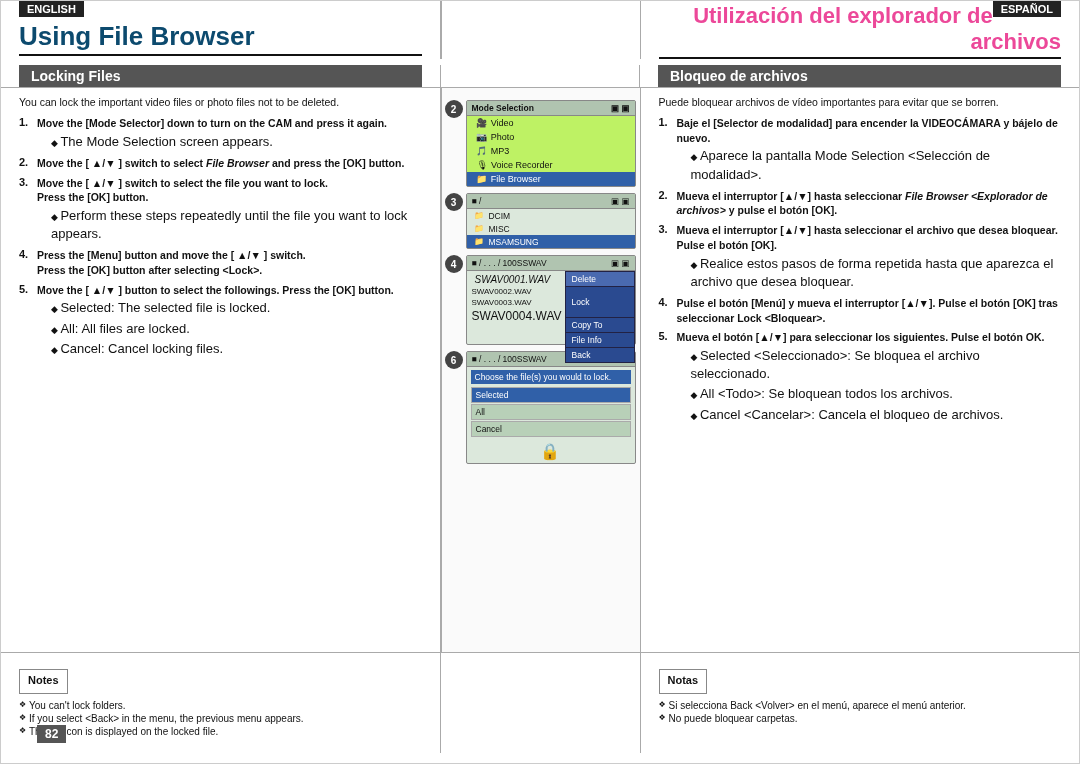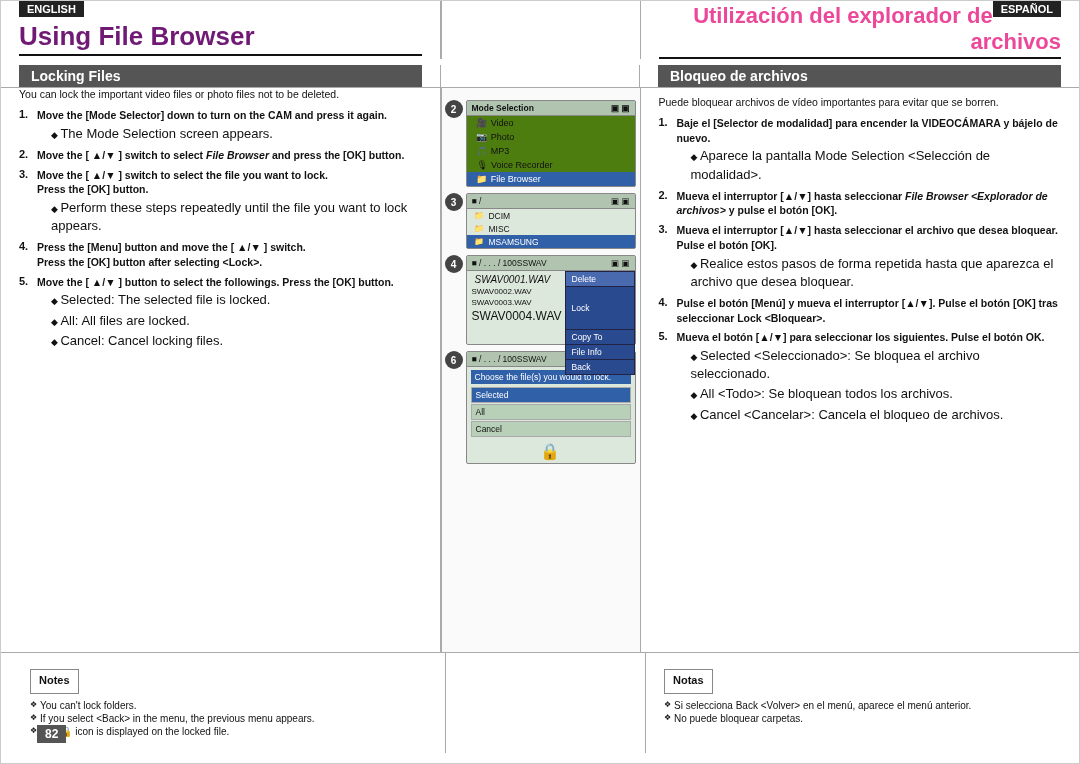--- a/index.html
+++ b/index.html
@@ -27,21 +27,21 @@
       font-size: 11px;
       padding: 2px 8px;
       margin-bottom: 2px;
     }
     .lang-badge.right {
       float: right;
     }
     .main-title {
       font-size: 26px;
       font-weight: bold;
-      color: #701a75;
+      color: #0c4a6e;
       border-bottom: 2px solid #111;
       padding-bottom: 2px;
       margin-top: 2px;
     }
     .main-title-right {
       font-size: 22px;
       font-weight: bold;
       color: #ec4899;
       border-bottom: 2px solid #111;
       padding-bottom: 2px;
@@ -70,21 +70,21 @@
     }
 
     
     .two-col {
       display: flex;
       flex: 1;
       border-top: 1px solid #aaa;
     }
     .col-left {
       flex: 1;
-      padding: 0 18px;
+      padding: 8px 18px;
       border-right: 1px solid #aaa;
     }
     .col-right {
       flex: 1;
       padding: 8px 18px;
     }
 
     .intro-text {
       font-size: 10.5px;
       margin-bottom: 8px;
@@ -143,21 +143,21 @@
       justify-content: center;
       font-size: 10px;
       font-weight: bold;
       margin-bottom: 2px;
       flex-shrink: 0;
     }
 
     
     .menu-screen {
       width: 170px;
-      background: #4d7c0f;
+      background: #bef264;
       border: 1.5px solid #888;
       border-radius: 2px;
       font-size: 9px;
     }
     .menu-screen .mh {
       background: #b0c4b0;
       border-bottom: 1px solid #888;
       padding: 2px 5px;
       display: flex;
       justify-content: space-between;
@@ -309,21 +309,21 @@
 
     .bottom-area {
       display: flex;
       width: 100%;
       position: relative;
       min-height: 110px;
       padding-bottom: 10px;
     }
     .bottom-left {
       flex: 1;
-      padding: 8px 18px 8px 29px;
+      padding: 8px 18px 8px 18px;
       border-right: 1px solid #aaa;
     }
     .bottom-right {
       flex: 1;
       padding: 8px 18px;
     }
     .bottom-center {
       width: 200px;
       border-right: 1px solid #aaa;
       display: flex;
@@ -524,21 +524,21 @@
             </div>
             <div style="display:flex; position:relative;">
               <div style="flex:1; padding:2px 0;">
                 <div class="ci" style="font-size:10px; padding:1px 8px;font-style:italic;">SWAV0001.WAV</div>
                 <div class="ci" style="font-size:8px; padding:1px 5px;">SWAV0002.WAV</div>
                 <div class="ci" style="font-size:8px; padding:1px 5px;">SWAV0003.WAV</div>
                 <div class="ci" style="font-size:12px; padding:1px 5px;">SWAV0004.WAV</div>
               </div>
               <div style="position:absolute; right:0; top:0; background:#2a4a90; color:#fff; border:1px solid #224; min-width:70px; z-index:2;">
                 <div style="padding:2px 6px; font-size:8.5px; background:#4a6ab0; border-bottom:1px solid #224;">Delete</div>
-                <div style="padding:16px 6px; font-size:8.5px; background:#2a4a90; border-bottom:1px solid #224;">Lock</div>
+                <div style="padding:10px 6px; font-size:8.5px; background:#2a4a90; border-bottom:1px solid #224;">Lock</div>
                 <div style="padding:2px 6px; font-size:8.5px; background:#2a4a90; border-bottom:1px solid #224;">Copy To</div>
                 <div style="padding:2px 6px; font-size:8.5px; background:#2a4a90; border-bottom:1px solid #224;">File Info</div>
                 <div style="padding:2px 6px; font-size:8.5px; background:#2a4a90;">Back</div>
               </div>
             </div>
           </div>
         </div>
 
         <div class="screen-row">
           <div class="step-circle">6</div>

